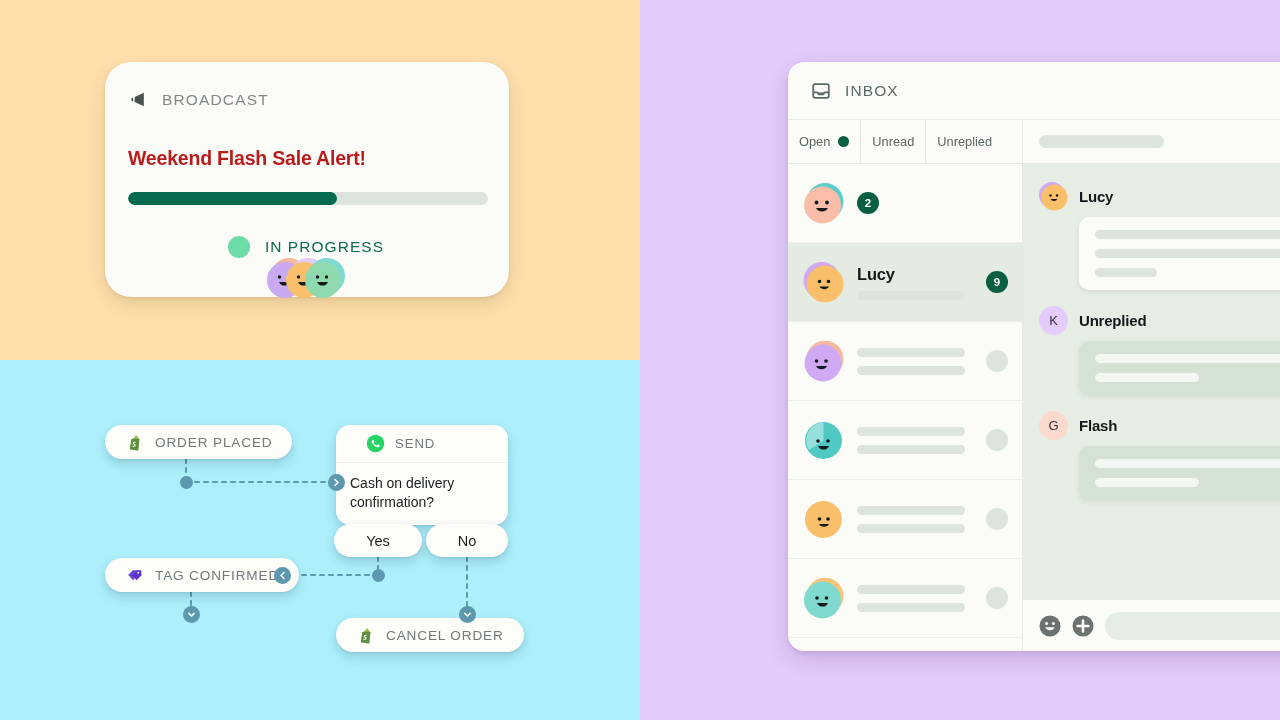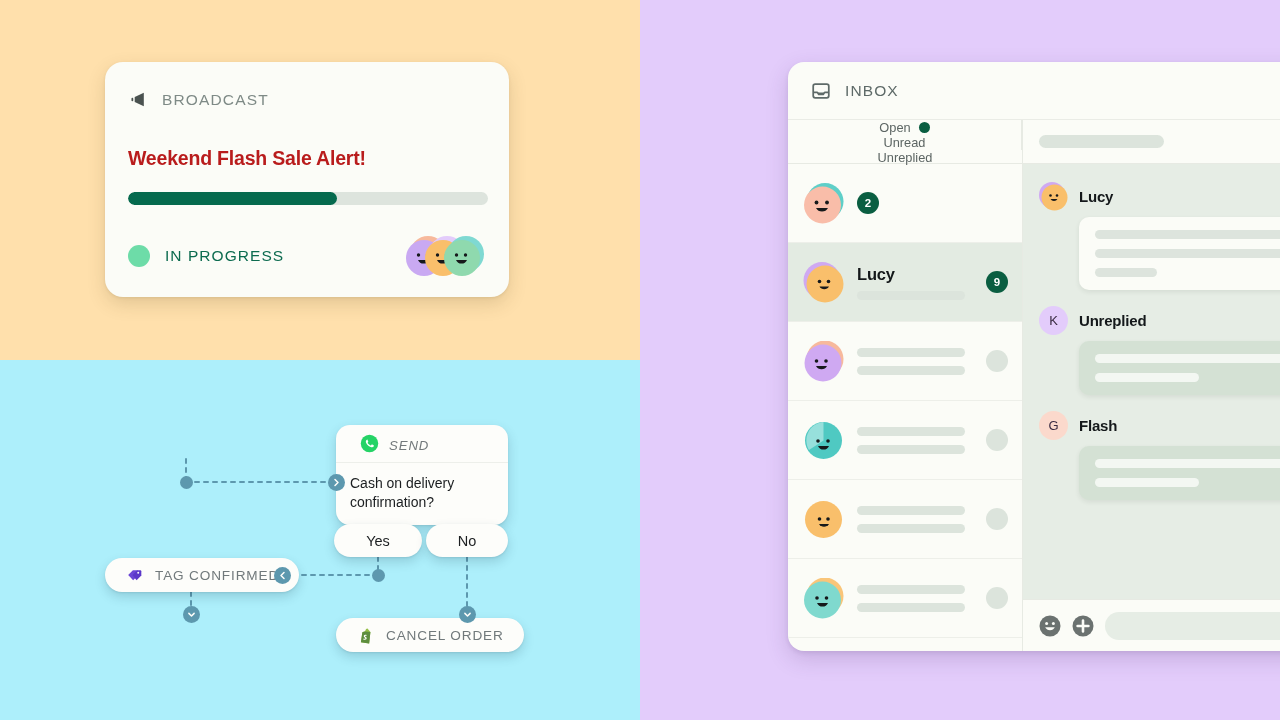--- a/index.html
+++ b/index.html
@@ -13,41 +13,42 @@
   
   #bg { position: absolute; inset: 0; }
   .quad { position: absolute; }
   #quad-tl { left: 0;    top: 0;    width: 640px; height: 360px; background: #FFE0AC; }
   #quad-bl { left: 0;    top: 360px;width: 640px; height: 360px; background: #ADEFFB; }
   #quad-r  { left: 640px;top: 0;    width: 640px; height: 720px; background: #E3CCFB; }
 
   
   #broadcast-card {
     position: absolute; left: 105px; top: 62px; width: 404px; height: 235px;
-    background: #FBFCF7; border-radius: 18px;
+    background: #FBFCF7; border-radius: 26px;
     box-shadow: 0 7px 18px rgba(90,70,30,.17), 0 1px 3px rgba(90,70,30,.10);
     padding: 26px 23px 0 23px;
   }
   .bc-head { display: flex; align-items: center; gap: 11px; }
   .bc-head .label {
     font-size: 15.5px; letter-spacing: 1.15px; color: #7E8A86; font-weight: 400;
   }
   #megaphone-icon { width: 23px; height: 23px; display: block; }
   #broadcast-title {
     margin-top: 36px; font-size: 19.5px; font-weight: 700; color: #b91c1c;
     letter-spacing: -0.2px;
   }
   #progress-track {
     margin-top: 22px; height: 13px; width: 360px;
     background: #DDE4DD; border-radius: 7px; overflow: hidden;
   }
   #progress-fill { height: 100%; background: #056A4E; border-radius: 7px; }
   #bc-footer {
     margin-top: 31px; display: flex; align-items: center; justify-content: space-between;
     padding-right: 2px;
+    flex-direction: column;
   }
   #bc-status { display: flex; align-items: center; gap: 15px; }
   #status-dot { width: 22px; height: 22px; border-radius: 50%; background: #6DDCA8; }
   #status-label {
     font-size: 15.5px; letter-spacing: 1.05px; color: #0C6B4F; font-weight: 500;
   }
   
   #avatar-stack { position: relative; width: 78px; height: 40px; }
   .stack-av { position: absolute; top: 0; width: 40px; height: 40px; }
   .stack-av svg { display: block; }
@@ -73,22 +74,22 @@
   #node-update-lead   { left: 105px; top: 258px; }
   #node-cancel-order  { left: 336px; top: 258px; }
 
   #send-card {
     position: absolute; left: 336px; top: 65px; width: 172px;
     background: #FDFDFA; border-radius: 14px;
     box-shadow: 0 5px 12px rgba(20,60,80,.19), 0 1px 2px rgba(20,60,80,.10);
     overflow: hidden;
   }
   #send-head {
-    display: flex; align-items: flex-end; gap: 10px;
-    padding: 9px 14px 9px 24px; border-bottom: 1px solid #EDEFEA; font-style: italic;
+    display: flex; align-items: center; gap: 10px;
+    padding: 9px 14px 9px 30px; border-bottom: 1px solid #EDEFEA;
   }
   #send-head .slabel {
     font-size: 13.2px; letter-spacing: .9px; color: #73797B; font-weight: 500;
   }
   #whatsapp-icon { width: 19px; height: 19px; display: block; }
   #send-body {
     padding: 11px 14px 14px 14px; font-size: 14px; color: #1B1E20;
     line-height: 1.33;
   }
   .choice {
@@ -121,21 +122,21 @@
   #inbox-head {
     height: 58px; display: flex; align-items: center; gap: 13px;
     padding-left: 22px; border-bottom: 1px solid #EAECE6;
   }
   #inbox-icon { width: 22px; height: 22px; display: block; }
   #inbox-title { font-size: 15.5px; letter-spacing: 1.1px; color: #5E6A68; }
 
   #inbox-body { display: flex; height: 531px; }
 
   #conv-col { width: 235px; flex: 0 0 235px; border-right: 1px solid #E7EAE3; }
-  #tabs { display: flex; height: 44px; border-bottom: 1px solid #E7EAE3; flex-direction: column; }
+  #tabs { display: flex; height: 44px; border-bottom: 1px solid #E7EAE3; }
   .tab {
     display: flex; align-items: center; justify-content: center; gap: 8px;
     font-size: 12.8px; color: #5C6563; border-right: 1px solid #E7EAE3;
     padding: 0 11px; height: 100%;
   }
   .tab:last-child { border-right: none; }
   #tab-open-dot { width: 11px; height: 11px; border-radius: 50%; background: #0A5E41; }
 
   .conv {
     height: 79px; display: flex; align-items: center; gap: 13px;
@@ -264,20 +265,30 @@
       <path d="M378 197 L378 215"></path>
 
       <path d="M378 215 L283 215"></path>
 
       <path d="M191 232 L191 252"></path>
 
       <path d="M467 197 L467 252"></path>
     </g>
   </svg>
 
+  <div class="node" id="node-order-placed">
+    <span class="nicon">
+      <svg viewBox="0 0 24 24">
+        <path d="M14.5 3.2c-.6-.2-1.3.1-1.9.9-.5.7-.9 1.7-1.1 2.6l-2.8.9C8.3 7.8 8 8 8 8.3L6.2 20.4l10.4 1.8 1.6-14.6-3.7-4.4z" fill="#95BF47"></path>
+        <path d="M18.2 7.6 16.6 22.2 6.2 20.4 8 8.3c0-.3.3-.5.7-.6l2.8-.9 6.7.8z" fill="#5E8E3E"></path>
+        <path d="M13.2 11.4c-.5-.3-1.1-.4-1.6-.3-1.2.2-1.9 1-1.8 2 .1 1.4 2 1.6 2.1 2.5 0 .3-.2.5-.6.6-.6.1-1.3-.2-1.7-.5l-.4 1.4c.5.3 1.3.5 2.1.4 1.5-.2 2.3-1.1 2.2-2.2-.1-1.5-2-1.7-2.1-2.5 0-.3.2-.5.6-.6.4-.1.9 0 1.3.2l.3-1.3z" fill="#FFFFFE"></path>
+      </svg>
+    </span>
+    <span class="nlabel">ORDER PLACED</span>
+  </div>
 
   <div class="node" id="node-tag-confirmed">
     <span class="nicon">
       <svg viewBox="0 0 24 24">
         <path d="M4 11.5 10 5.5h5.2c.6 0 1.1.5 1.1 1.1V12l-6 6-6.3-6.5z" fill="#6B46D6"></path>
         <path d="M9.5 11.5 15.5 5.5h4c.6 0 1.1.5 1.1 1.1V12l-6 6-5.1-6.5z" fill="#5B37C9"></path>
         <circle cx="16.7" cy="8.6" r="1.25" fill="#FDFDFA"></circle>
       </svg>
     </span>
     <span class="nlabel">TAG CONFIRMED</span>

